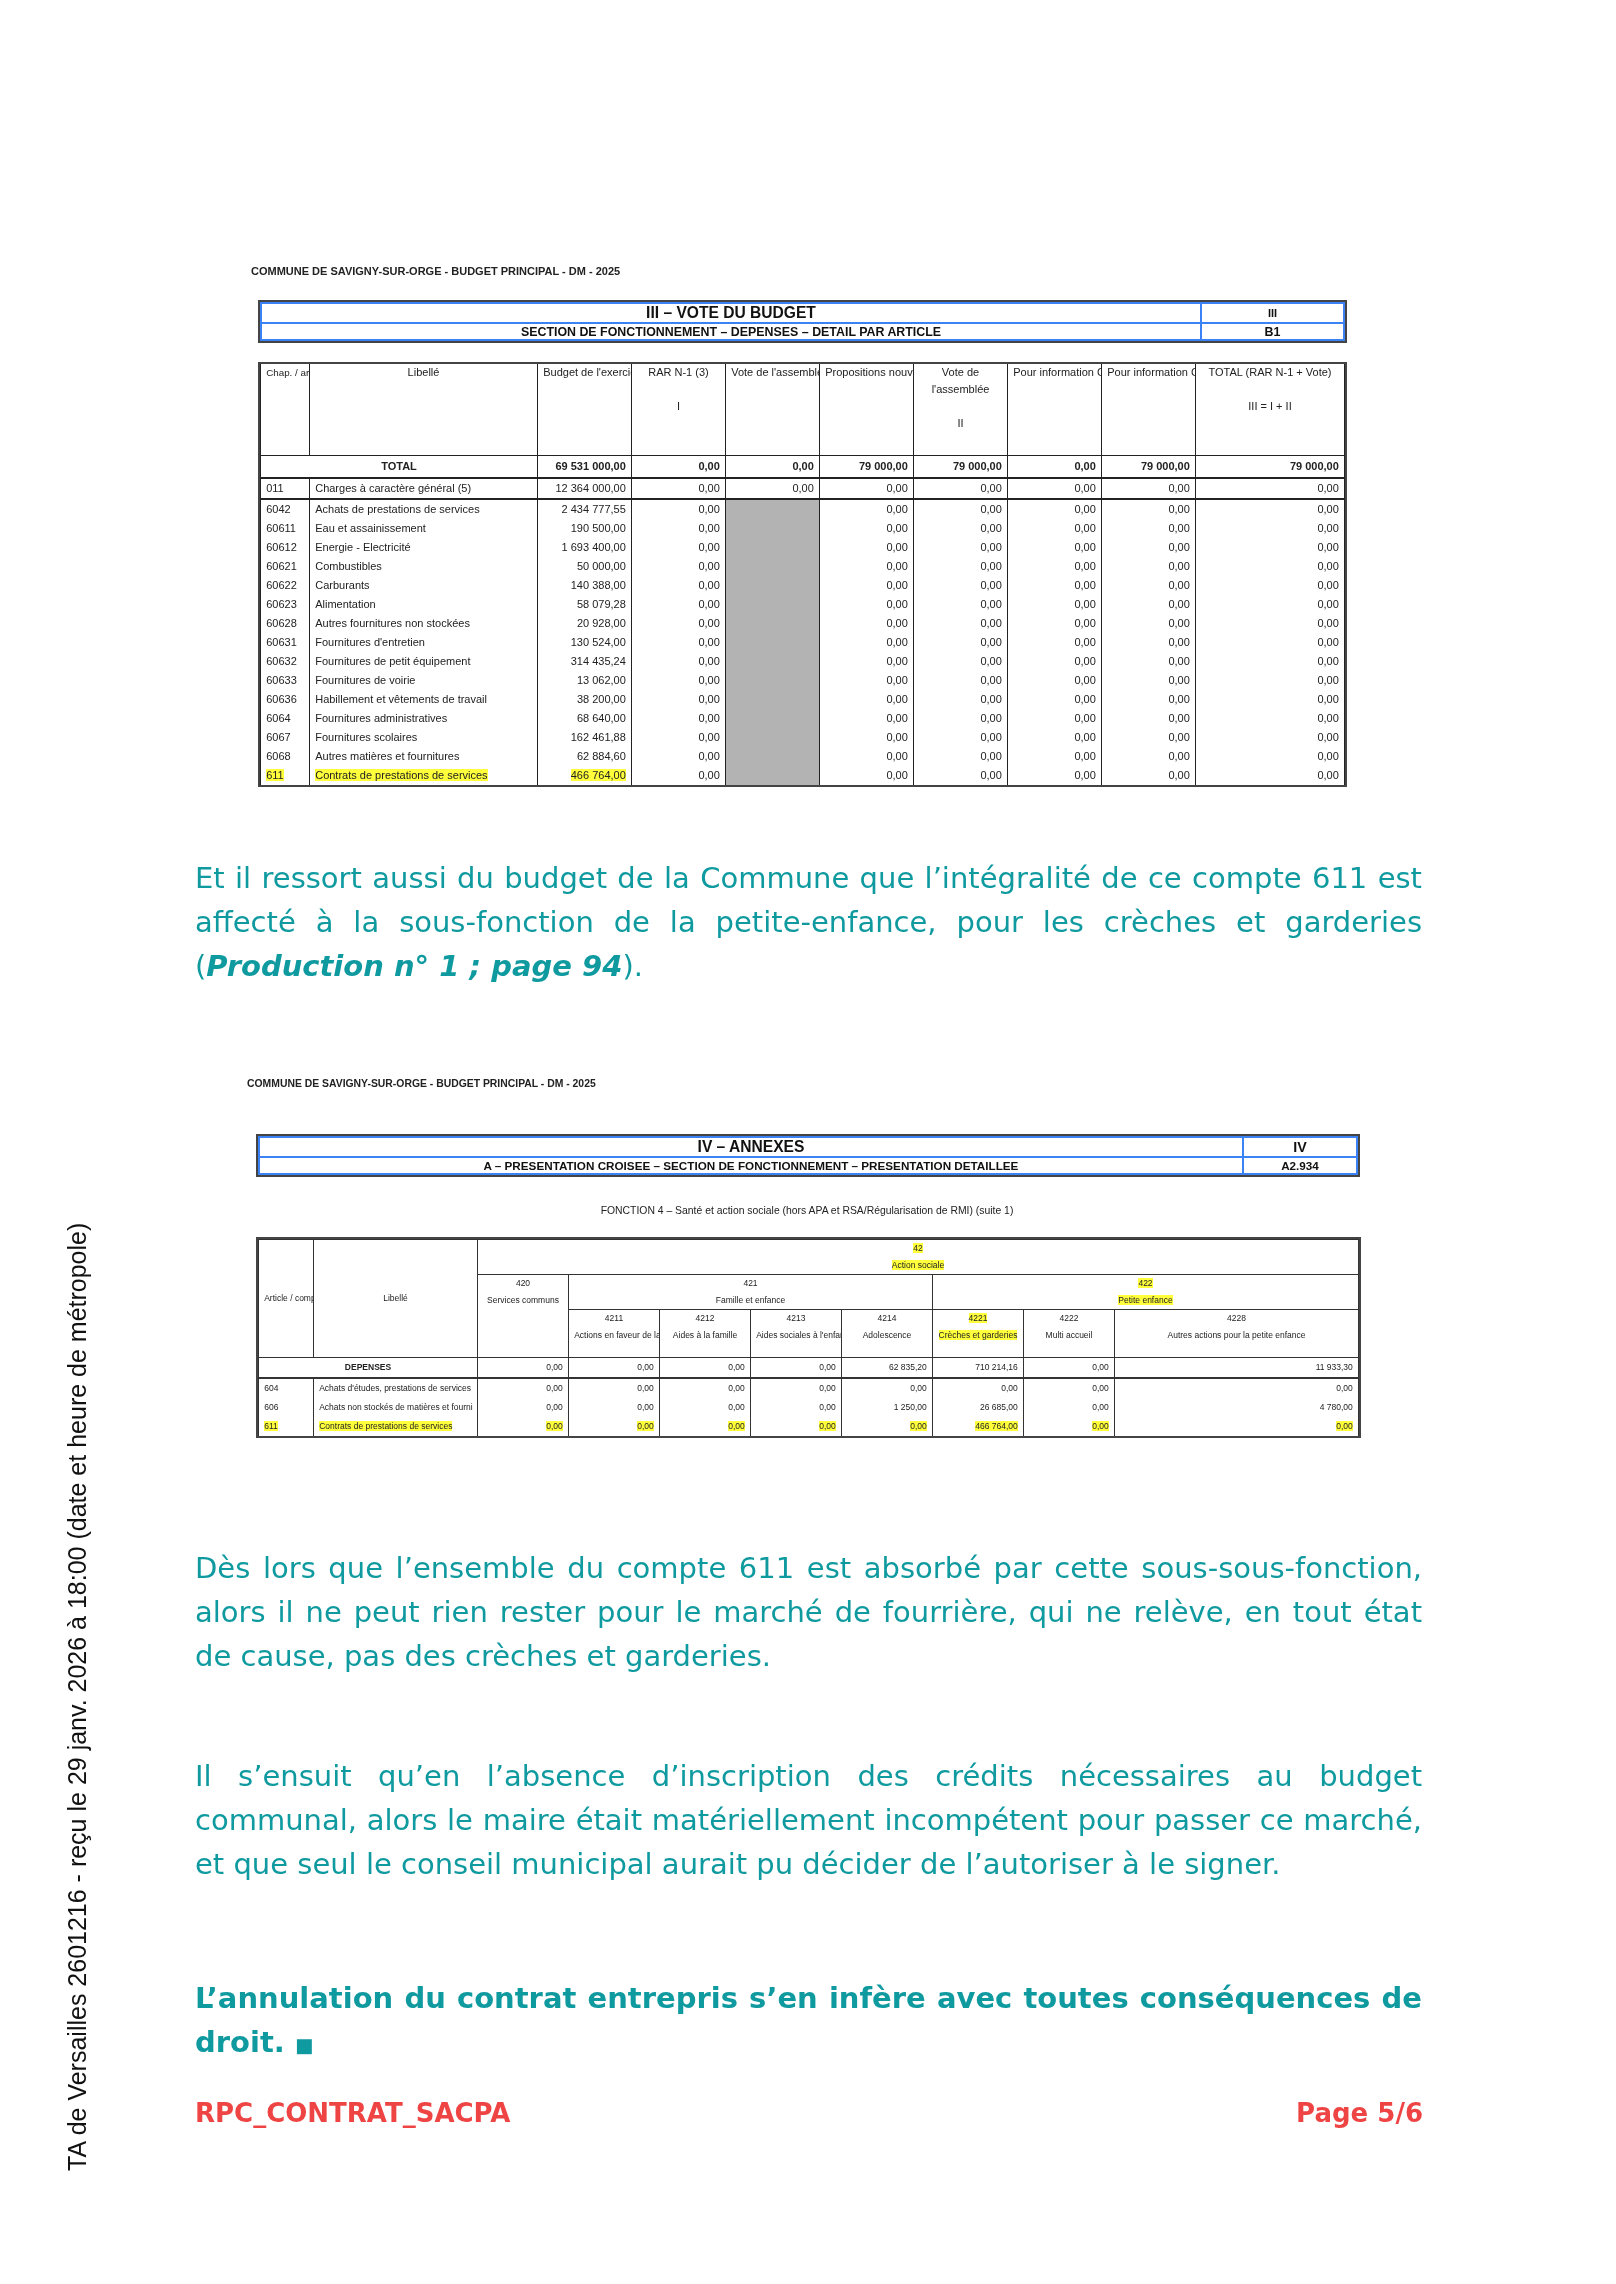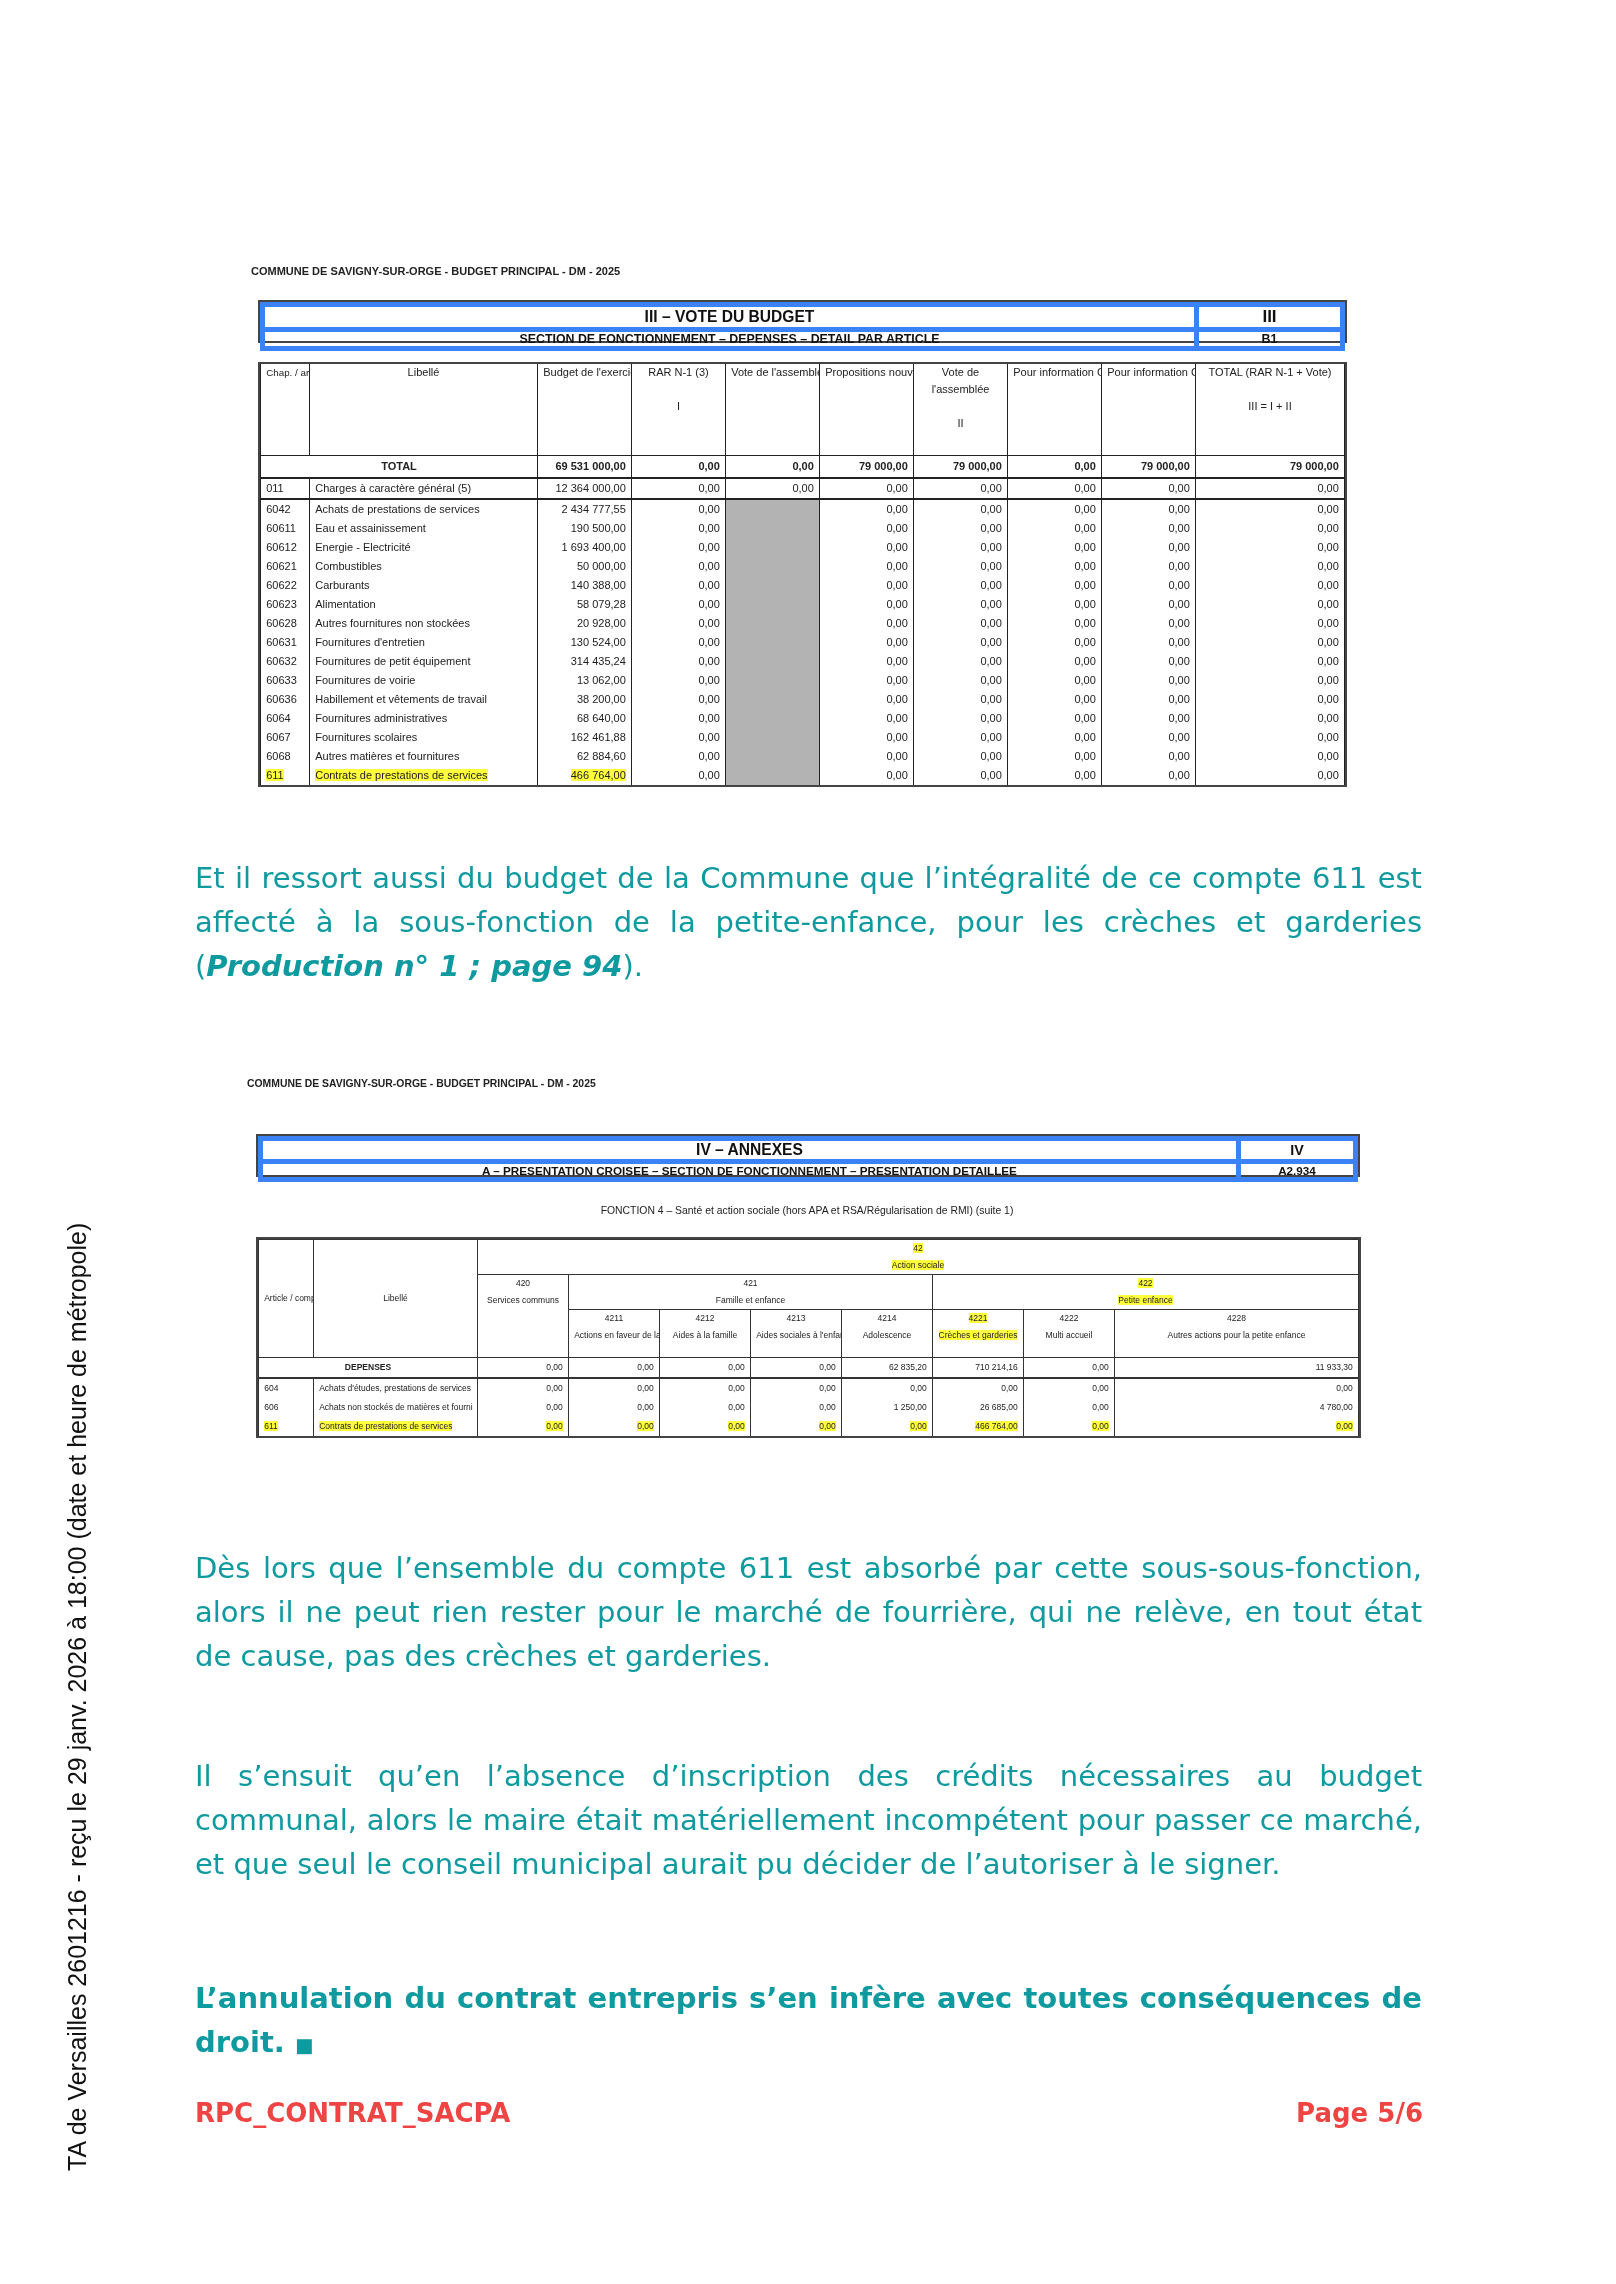--- a/index.html
+++ b/index.html
@@ -2,21 +2,21 @@
 <html style="font-size:10.4px"><head>
 <meta charset="utf-8">
 <style>
   html, body { margin:0; padding:0; }
   body { width:1617px; height:2284px; background:#ffffff; position:relative; overflow:hidden; font-family:"DejaVu Sans", sans-serif; }
   .abs { position:absolute; }
   .commune { font-family:"Liberation Sans", sans-serif; font-size:11px; font-weight:bold; color:#222; }
   
   .titlebox { border:2.6px double #444; box-sizing:border-box; font-family:"Liberation Sans", sans-serif; color:#111; }
   .titlebox table { width:100%; height:100%; border-collapse:collapse; }
-  .titlebox td { border:5px solid #3b82f6; text-align:center; font-weight:bold; padding:0; }
+  .titlebox td { border:2px solid #3b82f6; text-align:center; font-weight:bold; padding:0; }
   
   table.grid { border-collapse:collapse; font-family:"Liberation Sans", sans-serif; color:#222; table-layout:fixed; }
   table.grid td, table.grid th { padding:0 5.2px; font-weight:normal; overflow:hidden; white-space:nowrap; }
   .t1 { font-size:11px; }
   .t1 th { border-left:1.3px solid #222; border-right:1.3px solid #222; text-align:center; vertical-align:top; line-height:17px; padding-top:2.6px; white-space:normal; }
   .t1 td { border-left:1.3px solid #222; border-right:1.3px solid #222; height:19px; line-height:19px; }
   .t1 tr.total td { border-top:1.3px solid #222; border-bottom:2.6px solid #222; height:21px; font-weight:bold; }
   .t1 tr.chap td { border-bottom:2px solid #222; }
   .num { text-align:right; }
   .gray { background:#b3b3b3; }
@@ -35,21 +35,21 @@
 
 <div class="abs side" style="left:63px; top:2171px;">TA de Versailles 2601216 - reçu le 29 janv. 2026 à 18:00 (date et heure de métropole)</div>
 
 <div class="abs commune" style="left:251px; top:265px;">COMMUNE DE SAVIGNY-SUR-ORGE - BUDGET PRINCIPAL - DM - 2025</div>
 
 <div class="abs titlebox" style="left:258px; top:300px; width:1089px; height:43px;">
   <table>
     <tbody>
         <tr style="height:50%;">
       <td style="font-size:15.6px;">III – VOTE DU BUDGET</td>
-      <td style="width:141px; font-size:17px;">III</td>
+      <td style="width:141px; font-size:11px;">III</td>
     </tr>
     <tr>
       <td style="font-size:12.4px;">SECTION DE FONCTIONNEMENT – DEPENSES – DETAIL PAR ARTICLE</td>
       <td style="font-size:12.4px;">B1</td>
     </tr>
   </tbody>
     </table>
 </div>
 
 <div class="abs" style="left:258px; top:362px; border:2.6px double #444; box-sizing:border-box; width:1089px;">

